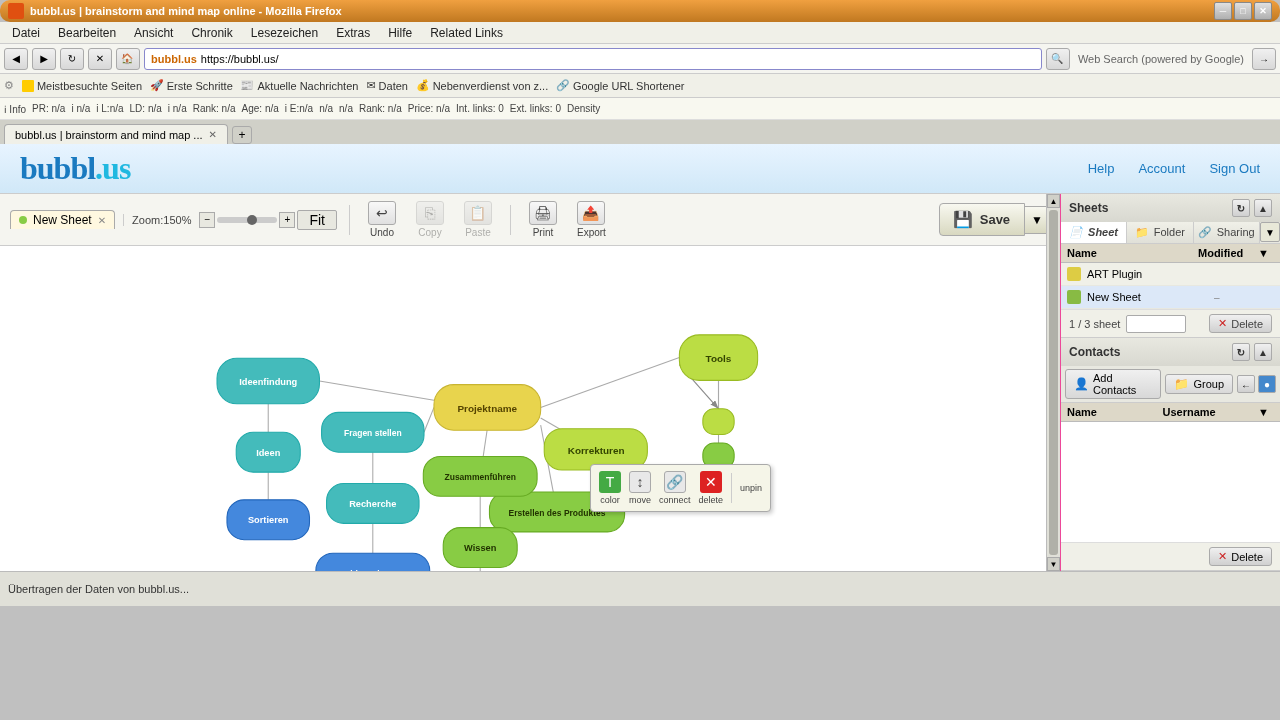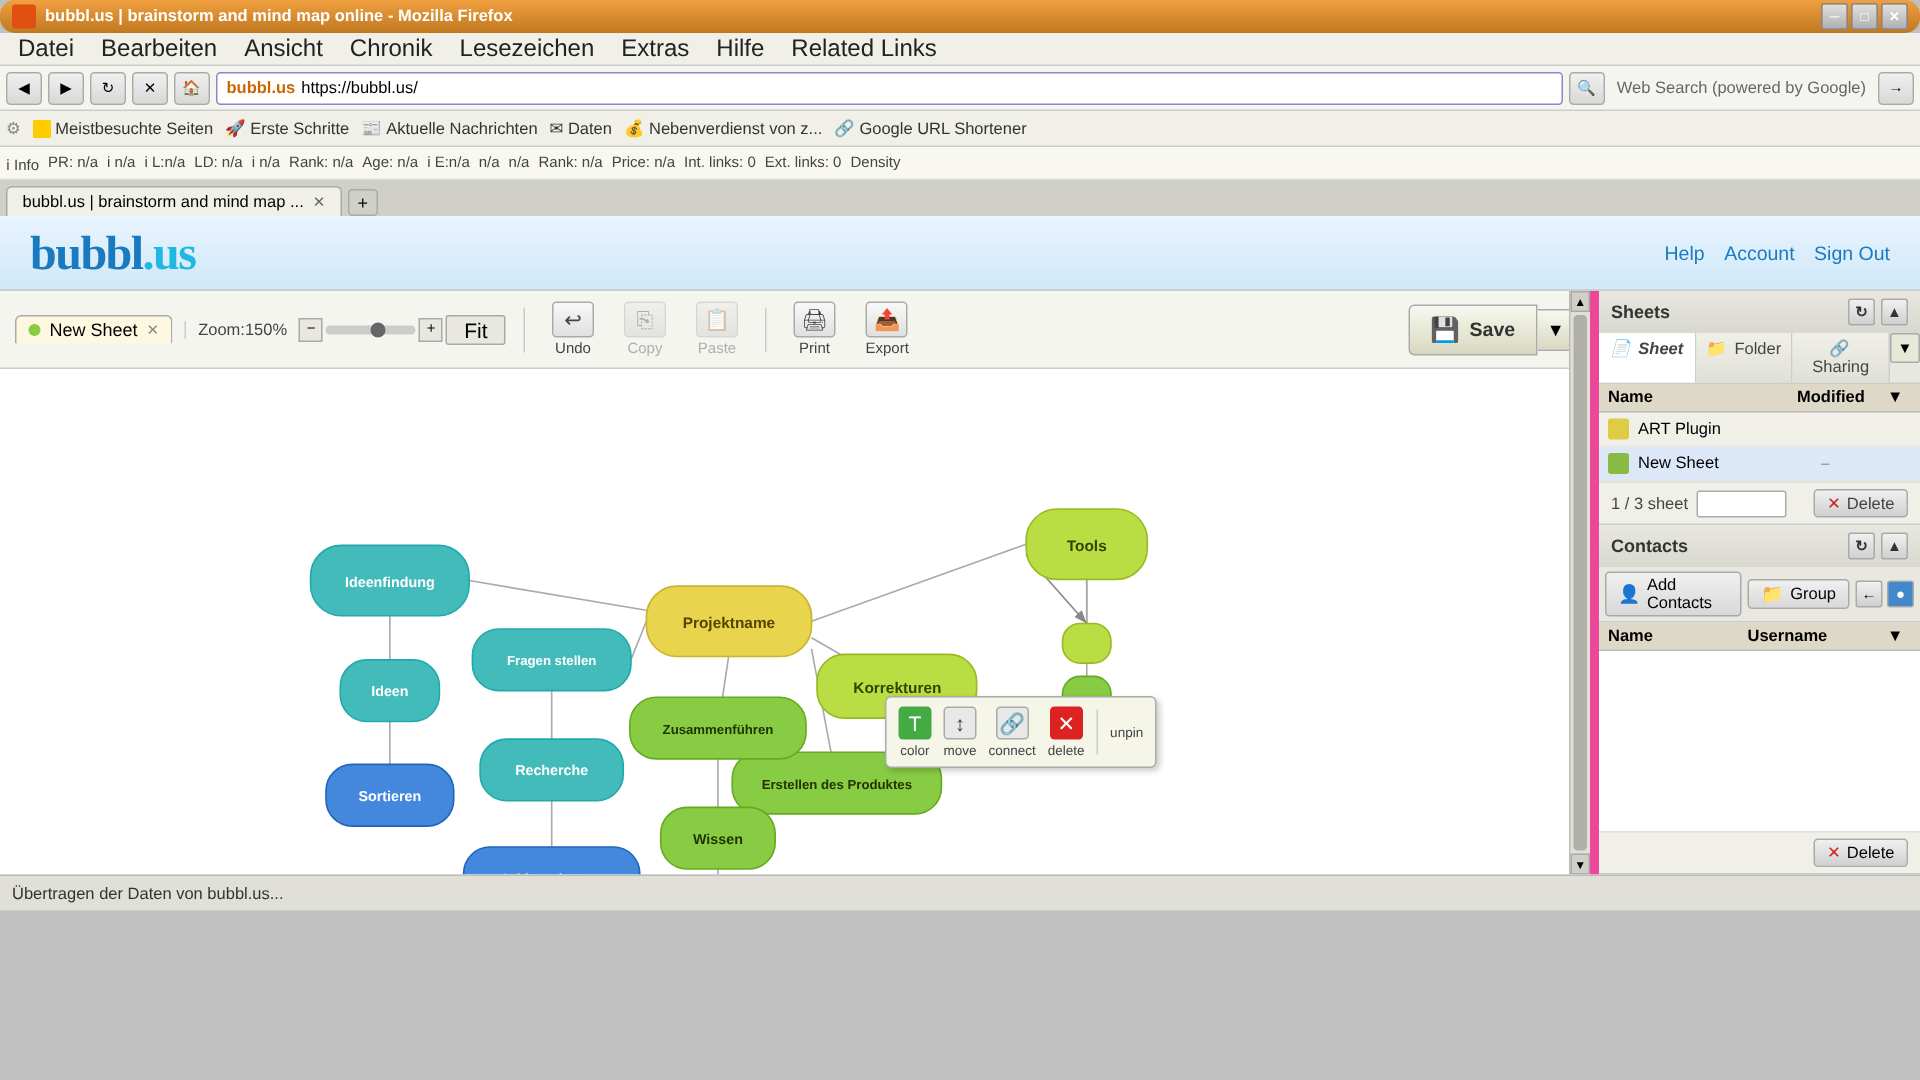--- a/index.html
+++ b/index.html
@@ -26,21 +26,21 @@
       height: 22px;
       display: flex;
       align-items: center;
       padding: 0 4px;
       gap: 2px;
       border-bottom: 1px solid #ccc;
     }
     .menu-item {
       padding: 2px 8px;
       cursor: pointer;
-      font-size: 16px;
+      font-size: 12px;
       color: #222;
       border-radius: 2px;
     }
 
     .nav-bar {
       background: #f5f5f0;
       height: 30px;
       display: flex;
       align-items: center;
       padding: 0 4px;
@@ -116,21 +116,21 @@
     .app-logo {
       font-size: 32px;
       font-weight: bold;
       color: #1a7ac0;
       font-family: Georgia, serif;
       letter-spacing: -1px;
     }
     .header-links {
       margin-left: auto;
       display: flex;
-      gap: 13px;
+      gap: 24px;
       font-size: 13px;
       color: #1a7ac0;
     }
     .header-link { cursor: pointer; }
 
     
     .main-content {
       display: flex;
       flex: 1;
       overflow: hidden;
@@ -230,21 +230,21 @@
     .nt-color { background: #44aa44; color: white; }
     .nt-move { background: #e8e8e8; border: 1px solid #aaa; }
     .nt-connect { background: #e8e8e8; border: 1px solid #aaa; }
     .nt-delete { background: #dd2222; color: white; }
     .node-tool-sep { width: 1px; height: 30px; background: #ccc; }
 
     
     .sidebar {
       width: 220px;
       background: #f0f0e8;
-      border-left: 6px solid #ec4899;
+      border-left: 1px solid #ec4899;
       display: flex;
       flex-direction: column;
     }
     .sidebar-section {
       border-bottom: 1px solid #ccc;
     }
     .sidebar-header {
       background: linear-gradient(to bottom, #e8e8e0, #d8d8d0);
       padding: 5px 8px;
       display: flex;
@@ -362,21 +362,21 @@
       margin-left: auto;
       background: linear-gradient(to bottom, #f0f0f0, #d0d0d0);
       border: 1px solid #aaa; border-radius: 3px;
       padding: 2px 8px; cursor: pointer; font-size: 11px;
       display: flex; align-items: center; gap: 4px;
     }
 
     
     .status-bar {
       background: #e0e0d8;
-      height: 24px;
+      height: 35px;
       border-top: 1px solid #bbb;
       display: flex;
       align-items: center;
       padding: 0 8px;
       font-size: 11px;
       color: #333;
     }
 
     
     .scrollbar-v {

